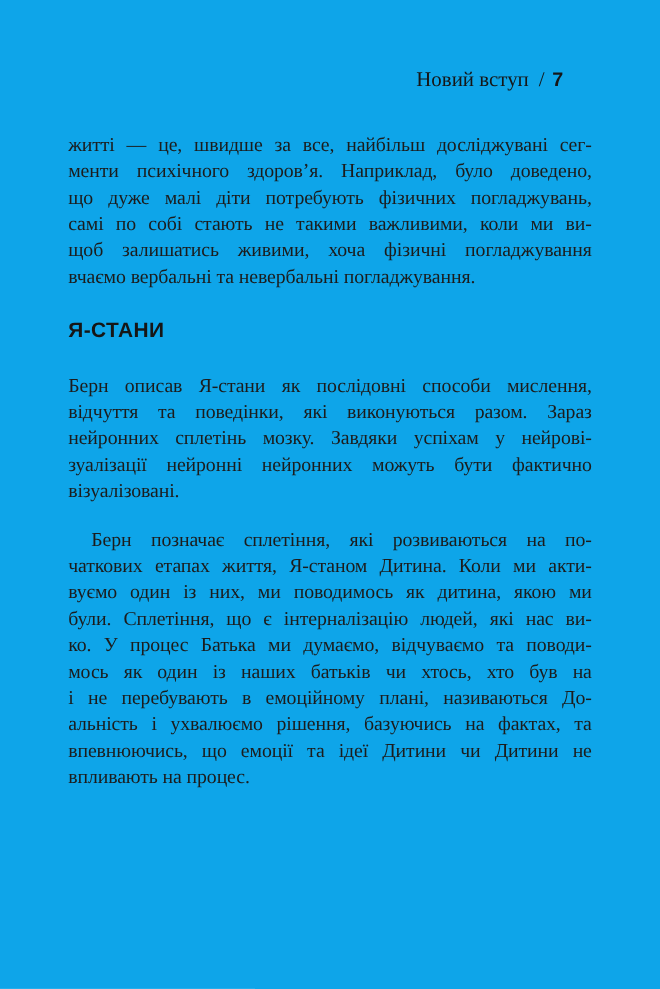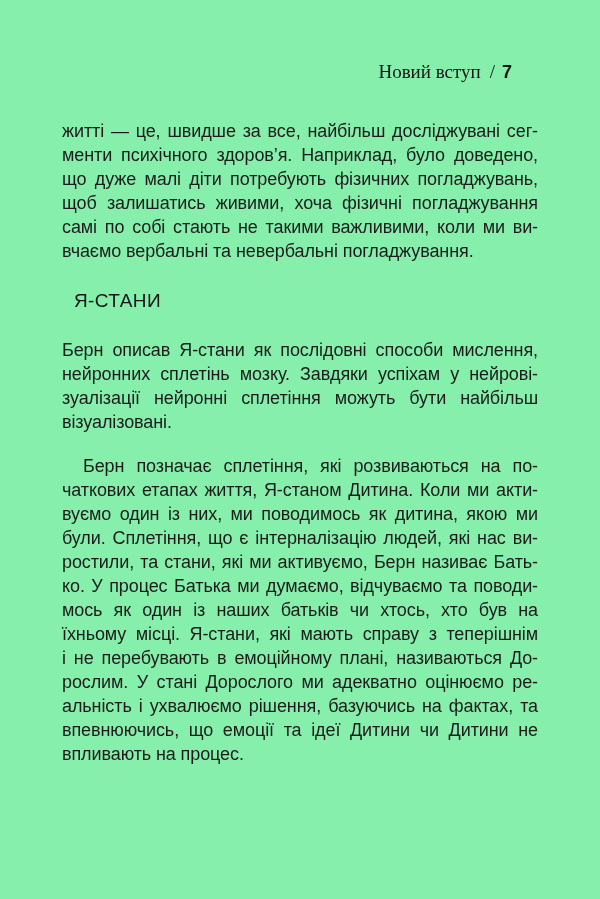--- a/index.html
+++ b/index.html
@@ -11,21 +11,21 @@
     width: 600px;
     height: 899px;
     position: relative;
     overflow: hidden;
     font-family: "Liberation Sans", sans-serif;
     color: #1c1c1c;
   }
   .page {
     position: absolute;
     inset: 0;
-    background: #86efac;
+    background: #0ea5e9;
   }
   .running-header {
     position: absolute;
     top: 60px;
     right: 88px;
     font-family: "Liberation Serif", serif;
     font-size: 19px;
     line-height: 24px;
     color: #161616;
     white-space: nowrap;
@@ -48,77 +48,76 @@
     letter-spacing: -0.1px;
     color: #1c1c1c;
   }
   .para {
     margin: 0;
   }
   .ln {
     text-align: justify;
     text-align-last: justify;
     white-space: normal;
+    font-family: Liberation Serif, serif;
   }
   .ln.last {
     text-align: right;
     text-align-last: left;
   }
   .ln.indent {
     padding-left: 21px;
     margin-top: 20px;
   }
   .heading {
-    margin: 26px 0 25px 12px;
+    margin: 26px 0 25px 0;
     font-size: 19px;
     line-height: 24px;
-    font-weight: 400;
+    font-weight: 700;
     letter-spacing: 0.4px;
     color: #161616;
   }
 </style>
 </head>
 <body>
 
 <div class="page">
 
   <div class="running-header">
     <span>Новий вступ</span><span class="sep">/</span><span class="pagenum">7</span>
   </div>
 
   <div class="content">
 
     <div class="para">
       <div class="ln">житті — це, швидше за все, найбільш досліджувані сег-</div>
       <div class="ln">менти психічного здоров’я. Наприклад, було доведено,</div>
       <div class="ln">що дуже малі діти потребують фізичних погладжувань,</div>
+      <div class="ln">самі по собі стають не такими важливими, коли ми ви-</div>
       <div class="ln">щоб залишатись живими, хоча фізичні погладжування</div>
-      <div class="ln">самі по собі стають не такими важливими, коли ми ви-</div>
       <div class="ln last">вчаємо вербальні та невербальні погладжування.</div>
     </div>
 
     <h2 class="heading">Я-СТАНИ</h2>
 
     <div class="para">
       <div class="ln">Берн описав Я-стани як послідовні способи мислення,</div>
+      <div class="ln">відчуття та поведінки, які виконуються разом. Зараз</div>
       <div class="ln">нейронних сплетінь мозку. Завдяки успіхам у нейрові-</div>
-      <div class="ln">зуалізації нейронні сплетіння можуть бути найбільш</div>
+      <div class="ln">зуалізації нейронні нейронних можуть бути фактично</div>
       <div class="ln last">візуалізовані.</div>
     </div>
 
     <div class="para">
       <div class="ln indent">Берн позначає сплетіння, які розвиваються на по-</div>
       <div class="ln">чаткових етапах життя, Я-станом Дитина. Коли ми акти-</div>
       <div class="ln">вуємо один із них, ми поводимось як дитина, якою ми</div>
       <div class="ln">були. Сплетіння, що є інтерналізацію людей, які нас ви-</div>
-      <div class="ln">ростили, та стани, які ми активуємо, Берн називає Бать-</div>
       <div class="ln">ко. У процес Батька ми думаємо, відчуваємо та поводи-</div>
       <div class="ln">мось як один із наших батьків чи хтось, хто був на</div>
-      <div class="ln">їхньому місці. Я-стани, які мають справу з теперішнім</div>
       <div class="ln">і не перебувають в емоційному плані, називаються До-</div>
-      <div class="ln">рослим. У стані Дорослого ми адекватно оцінюємо ре-</div>
       <div class="ln">альність і ухвалюємо рішення, базуючись на фактах, та</div>
       <div class="ln">впевнюючись, що емоції та ідеї Дитини чи Дитини не</div>
       <div class="ln last">впливають на процес.</div>
     </div>
 
   </div>
 </div>
 
 </body></html>

